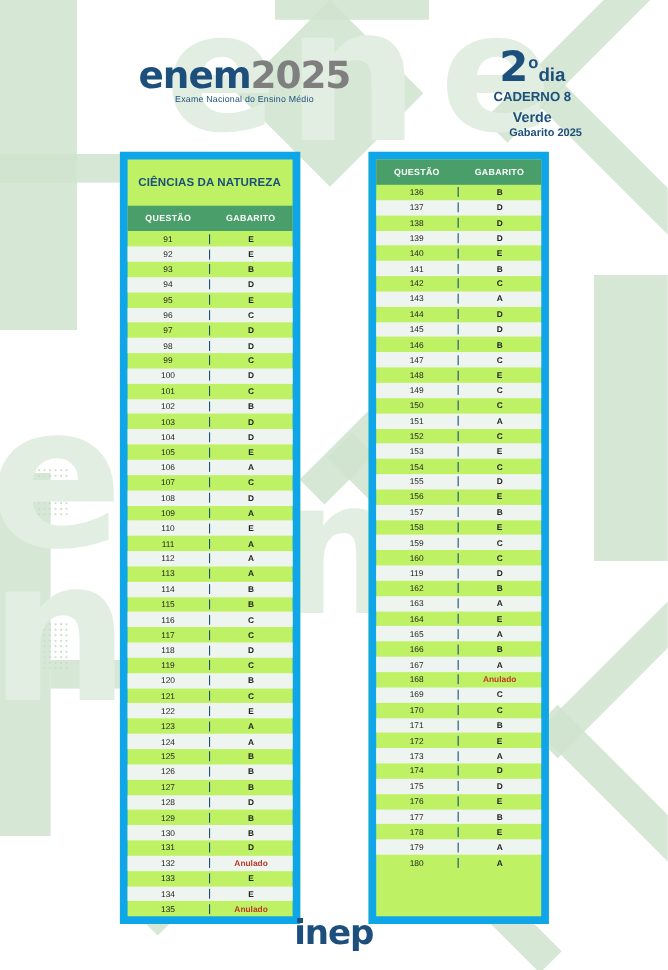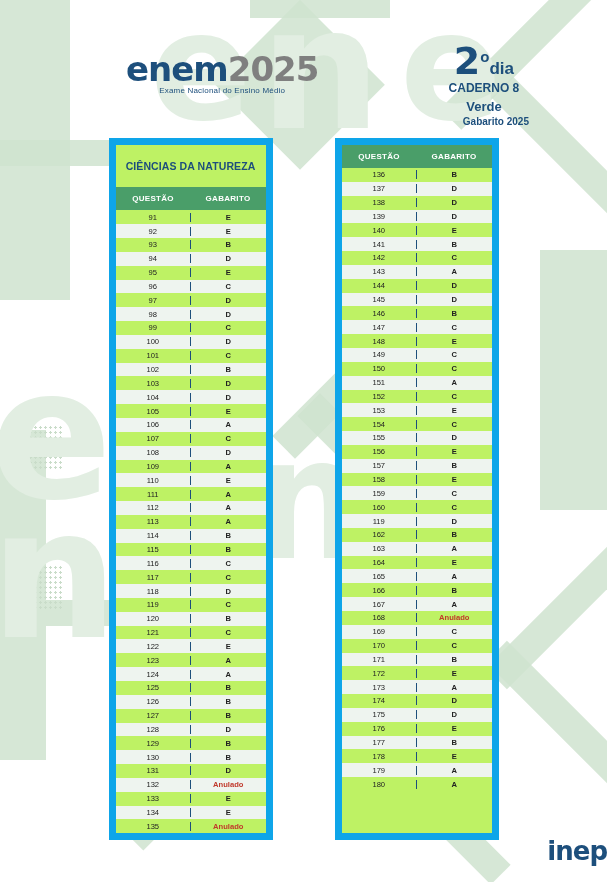--- a/index.html
+++ b/index.html
@@ -172,26 +172,25 @@
 
   
   .footer {
     position: absolute;
     left: 0; right: 0;
     bottom: 16px;
     text-align: center;
     z-index: 3;
   }
   .footer-logo {
-    font-size: 26px;
+    font-size: 31px;
     font-weight: bold;
     color: #1d4f7c;
     font-family: "DejaVu Sans", sans-serif;
     letter-spacing: -1px;
-    text-align: right;
   }
 </style>
 </head>
 <body>
 
 <div class="bg">
   <div class="bg-band" style="left:-40px;top:0;width:110px;height:300px;transform:rotate(0deg);"></div>
   <div class="bg-band" style="left:0;top:140px;width:120px;height:26px;"></div>
   <div class="bg-band" style="left:0;top:430px;width:46px;height:330px;"></div>
   <div class="bg-band" style="left:46px;top:600px;width:70px;height:26px;"></div>

